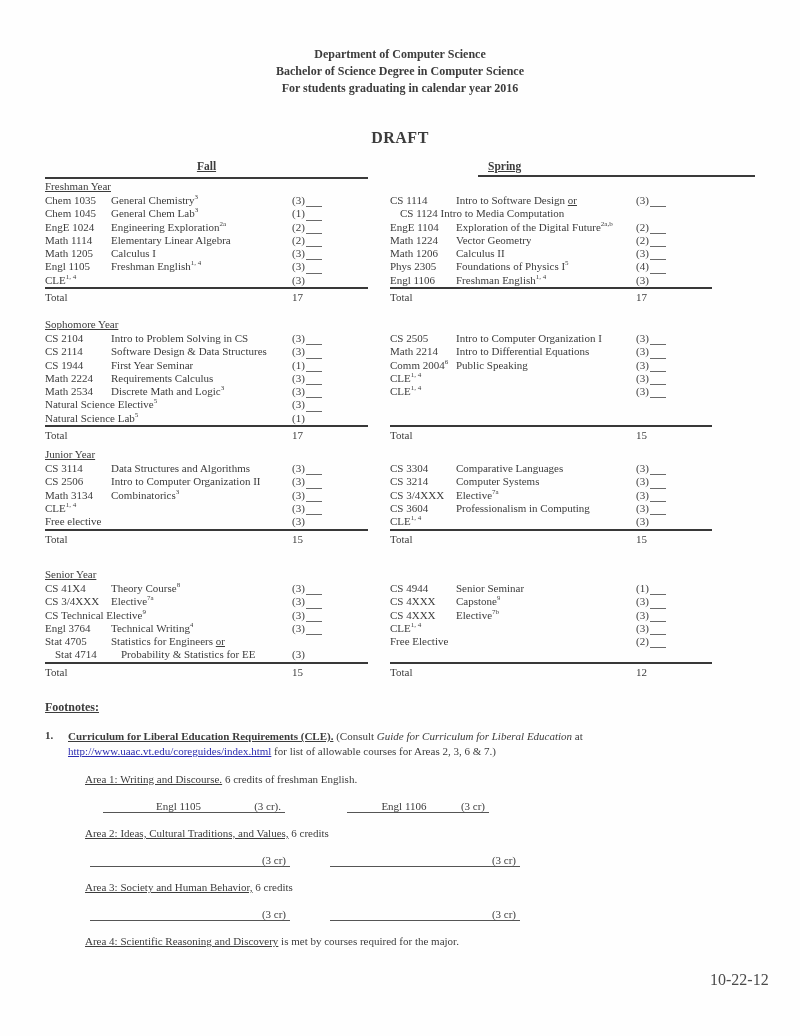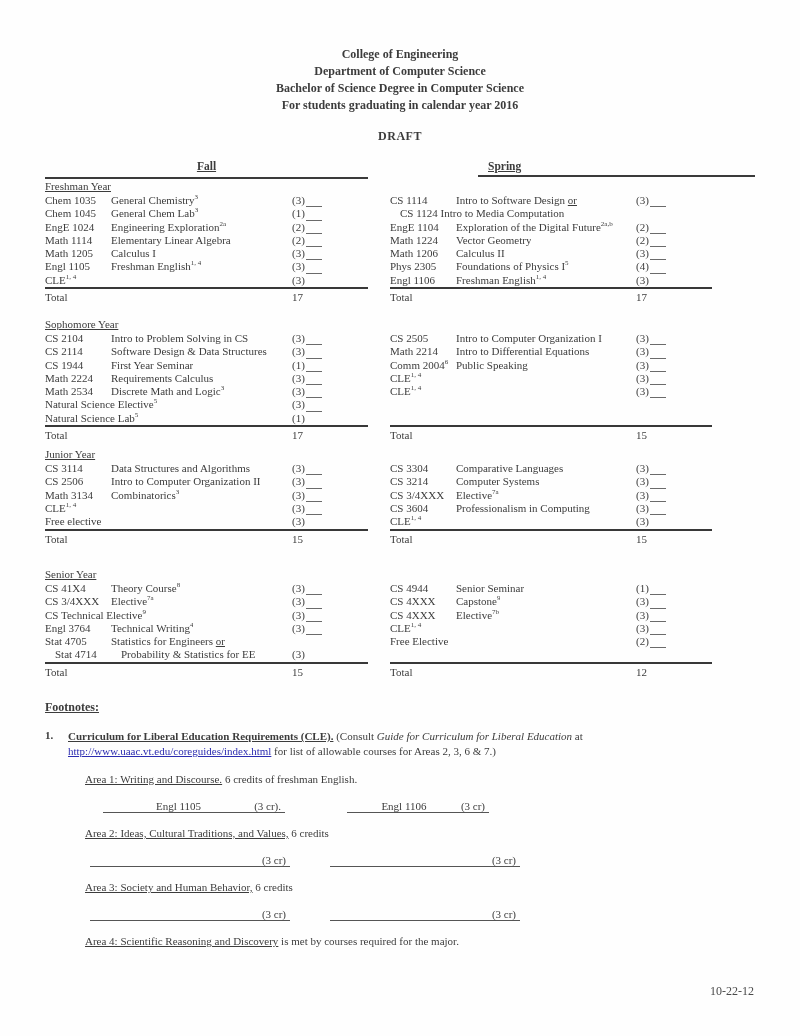--- a/index.html
+++ b/index.html
@@ -2,21 +2,21 @@
 <html><head>
 <meta charset="utf-8">
 <style>
   html,body{margin:0;padding:0;background:#ffffff;}
   .page{position:relative;width:800px;height:1036px;margin:0 auto;background:#fefefe;
         font-family:"Liberation Serif","DejaVu Serif",serif;color:#3c3c3c;
         filter:blur(0.3px);overflow:hidden;}
   .hdr{position:absolute;top:46px;left:0;width:100%;text-align:center;
        font-weight:bold;font-size:12px;line-height:17px;}
   .draft{position:absolute;top:129px;left:0;width:100%;text-align:center;
-         font-weight:bold;font-size:12px;letter-spacing:.5px;}
+         font-weight:bold;font-size:16px;letter-spacing:.5px;}
   .colhead{position:absolute;top:160px;height:17px;border-bottom:2px solid #3a3a3a;
            font-weight:bold;font-size:11.5px;}
   .colhead span{text-decoration:underline;}
   #fall-head{left:45px;width:323px;text-align:center;}
   #spring-head{left:478px;width:277px;padding-left:10px;box-sizing:border-box;}
   .sem{position:absolute;width:323px;font-size:11px;}
   .sem.fall{left:45px;}
   .sem.spring{left:390px;width:322px;}
   .yhead{height:14px;line-height:12px;}
   .yhead u{text-decoration:underline;}
@@ -44,28 +44,27 @@
   .blank-row{display:flex;margin:13px 0 13px 0;height:13px;}
   .blank-row.named{padding-left:18px;}
   .blank-row.named .seg{width:182px;margin-right:62px;}
   .blank-row.named .seg:last-child{width:142px;margin-right:0;}
   .blank-row.plain{padding-left:5px;}
   .blank-row.plain .seg{width:200px;margin-right:40px;}
   .blank-row.plain .seg:last-child{width:190px;margin-right:0;}
   .seg{border-bottom:1px solid #555;display:flex;}
   .seg .blabel{flex:1;text-align:center;}
   .seg .bcr{flex:none;padding-right:4px;}
-  .datestamp{position:absolute;left:710px;top:971px;font-size:12px;color:#4a4a4a;margin-top:13px;}
+  .datestamp{position:absolute;left:710px;top:971px;font-size:16px;color:#4a4a4a;}
 </style>
 </head>
 <body>
 
 <div class="page">
   <div class="hdr">
-      <div>College of Engineering</div>
       <div>Department of Computer Science</div>
       <div>Bachelor of Science Degree in Computer Science</div>
       <div>For students graduating in calendar year 2016</div>
     </div>
   <div class="draft">DRAFT</div>
 
   <div class="colhead" id="fall-head">
     <span>Fall</span>
   </div>
   <div class="colhead" id="spring-head">

